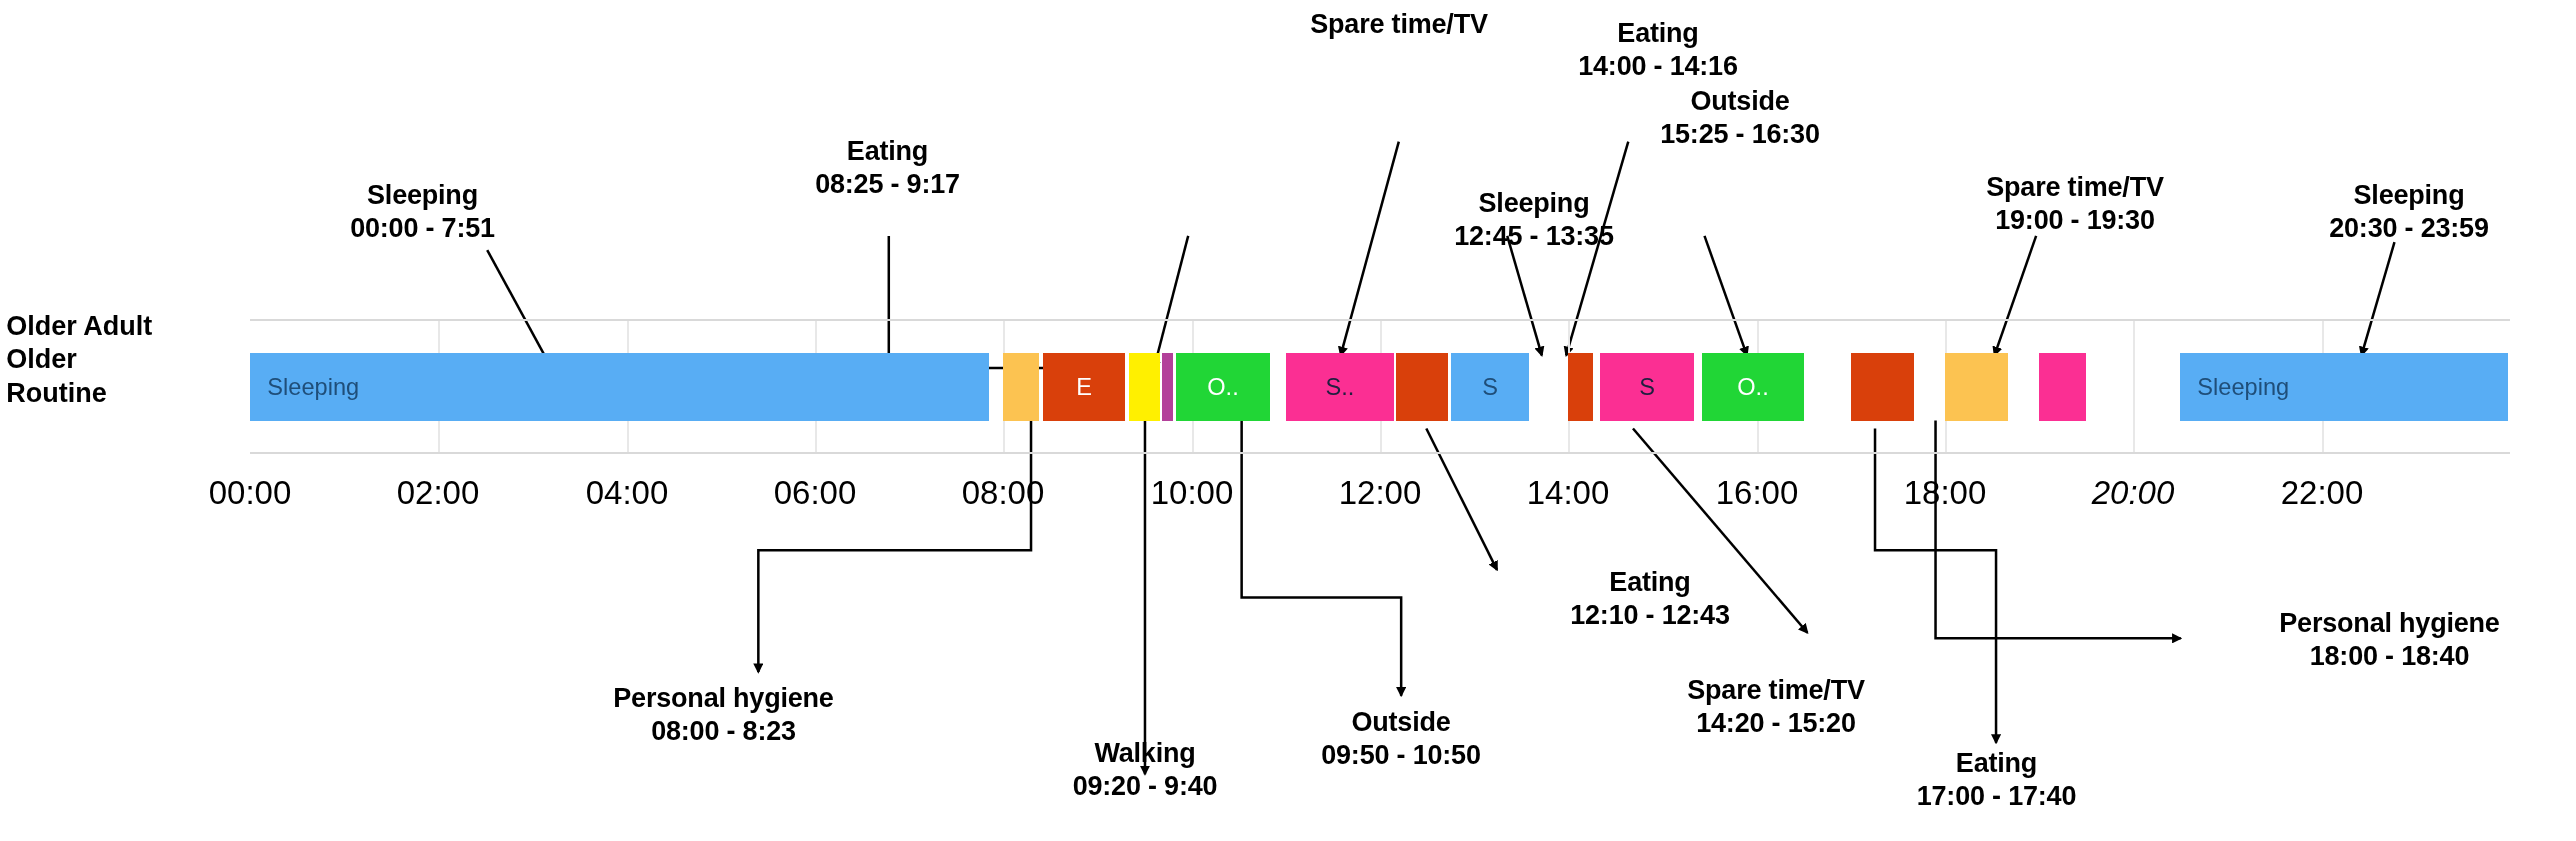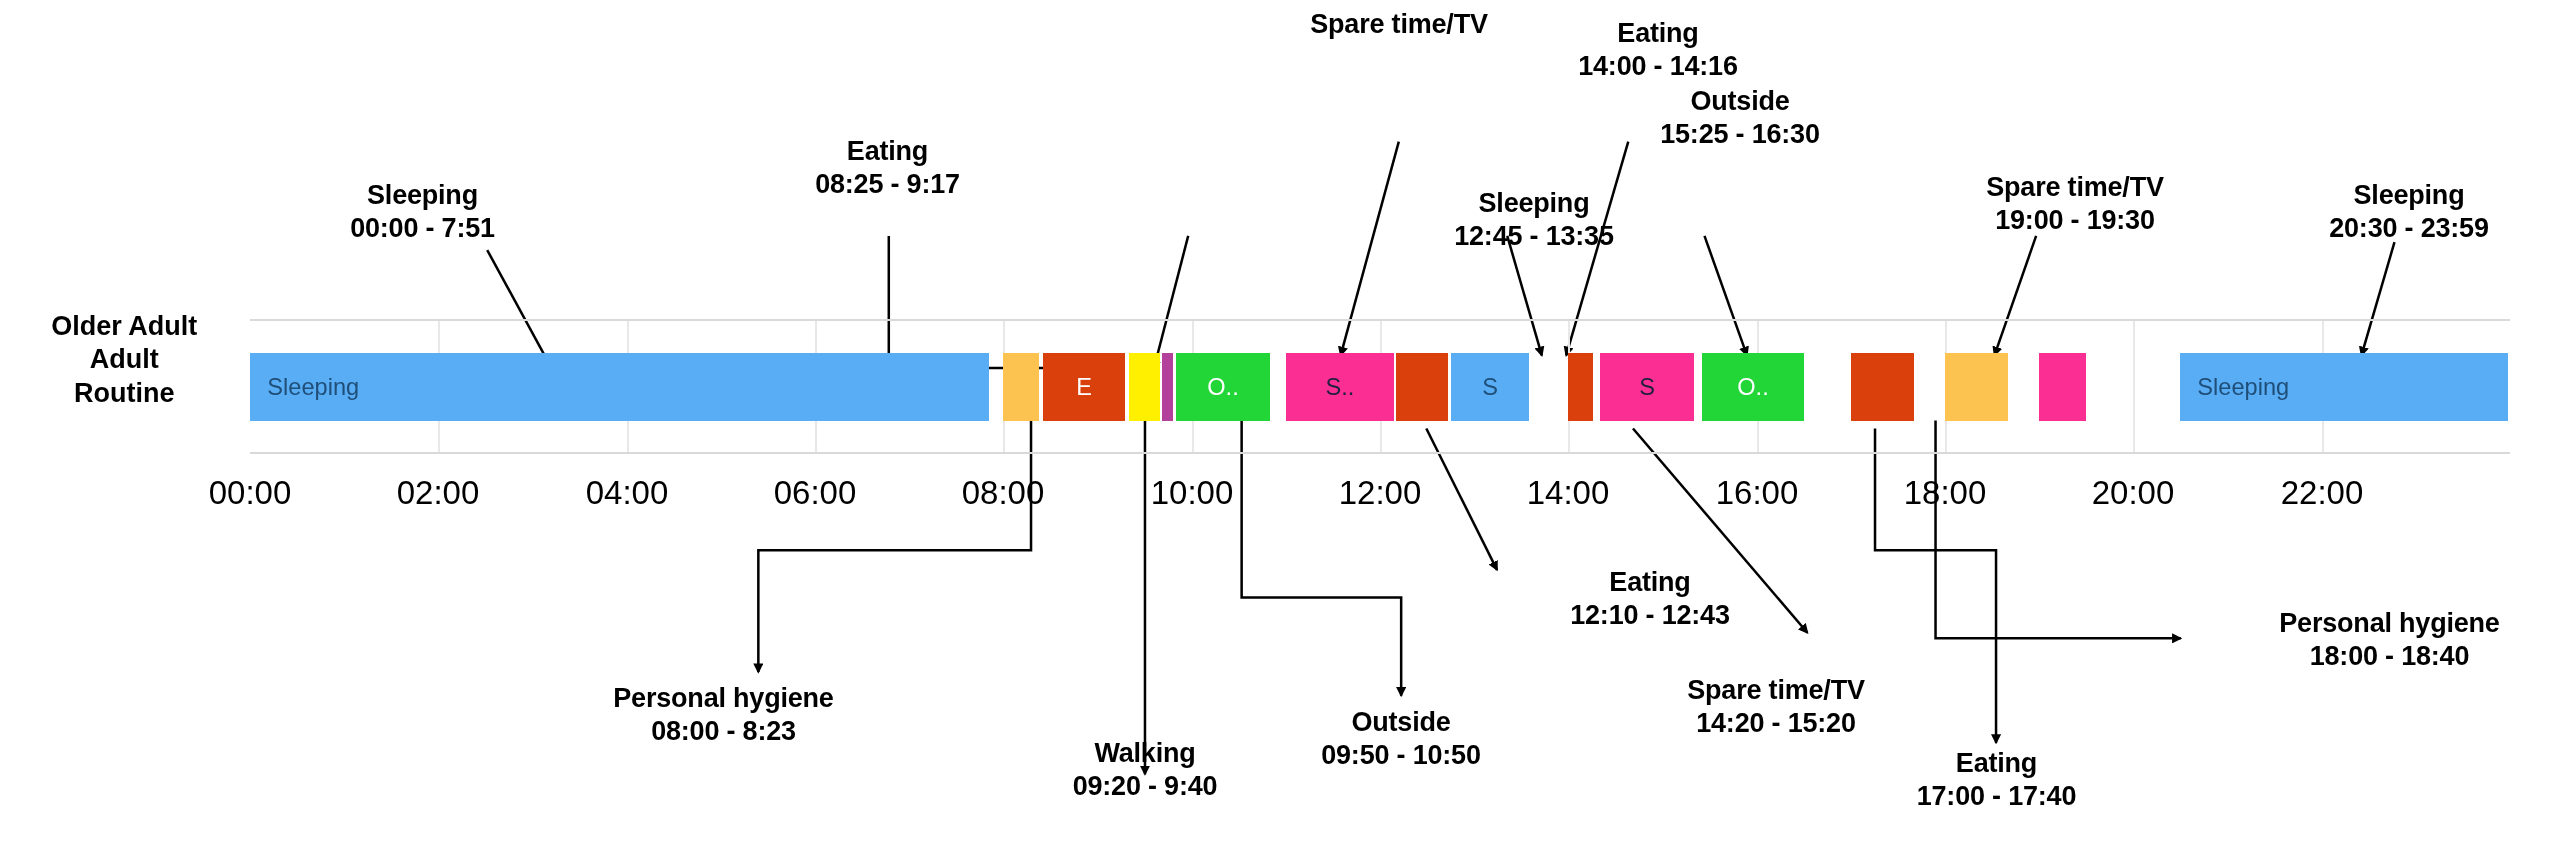--- a/index.html
+++ b/index.html
@@ -103,21 +103,20 @@
     white-space: nowrap;
     font-family: "Liberation Sans", sans-serif;
   }
 
   
   .ylabel {
     position: absolute;
     left: 6.3px;
     top: 310px;
     width: 236px;
-    text-align: center;
     font-size: 27px;
     font-weight: bold;
     line-height: 1.24;
     color: #000;
   }
 
   
   .leaders {
     position: absolute;
     inset: 0;
@@ -245,21 +244,21 @@
     <span class="rng">17:00 - 17:40</span>
   </div>
 
   <div class="callout" style="left:2193px; top:607px; width:393px;">
     <span class="ttl">Personal hygiene</span>
     <span class="rng">18:00 - 18:40</span>
   </div>
 
   <div class="ylabel">
     <div>Older Adult</div>
-    <div>Adult</div>
+    <div>Older</div>
     <div>Routine</div>
   </div>
 
   <div class="plot" id="plot">
       <div class="gridline" style="left: 188px;"></div>
       <div class="gridline" style="left: 377px;"></div>
       <div class="gridline" style="left: 565px;"></div>
       <div class="gridline" style="left: 753px;"></div>
       <div class="gridline" style="left: 942px;"></div>
       <div class="gridline" style="left: 1130px;"></div>
@@ -309,18 +308,18 @@
       <div class="xtick" style="left: 0px;">00:00</div>
       <div class="xtick" style="left: 188px;">02:00</div>
       <div class="xtick" style="left: 377px;">04:00</div>
       <div class="xtick" style="left: 565px;">06:00</div>
       <div class="xtick" style="left: 753px;">08:00</div>
       <div class="xtick" style="left: 942px;">10:00</div>
       <div class="xtick" style="left: 1130px;">12:00</div>
       <div class="xtick" style="left: 1318px;">14:00</div>
       <div class="xtick" style="left: 1507px;">16:00</div>
       <div class="xtick" style="left: 1695px;">18:00</div>
-      <div class="xtick" style="left: 1883px;">20:00</div>
+      <div class="xtick" style="left: 1883px; font-style: italic;">20:00</div>
       <div class="xtick" style="left: 2072px;">22:00</div>
     </div>
 
 </div>
 
 
 </body></html>

